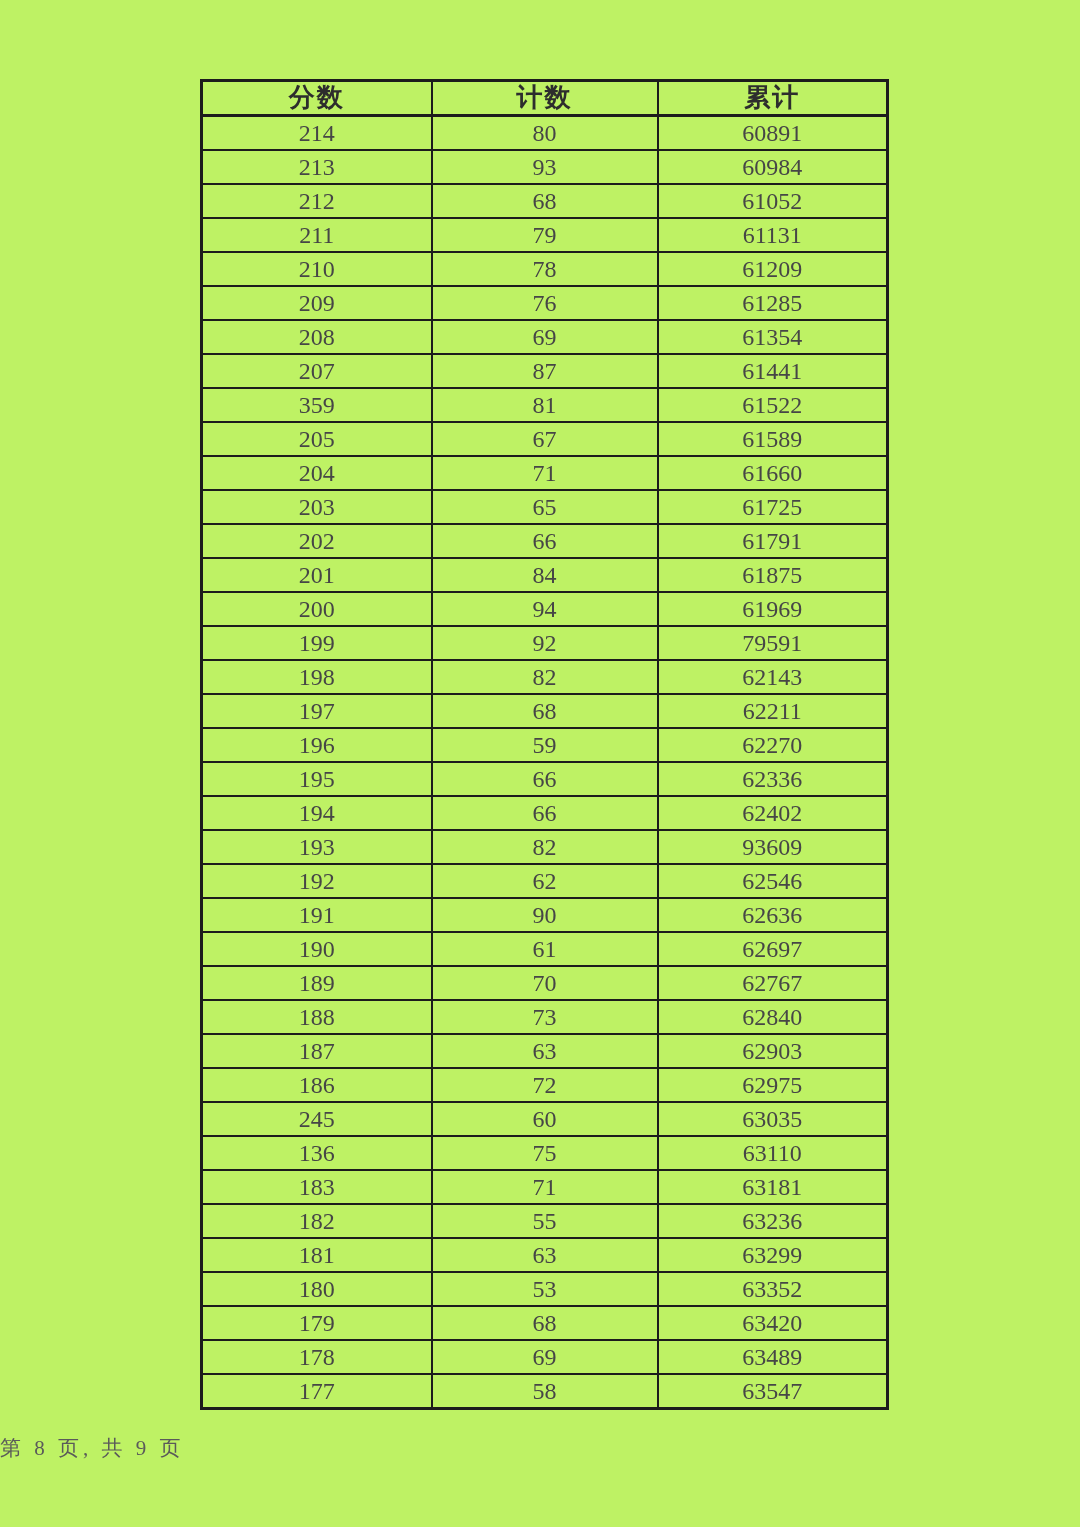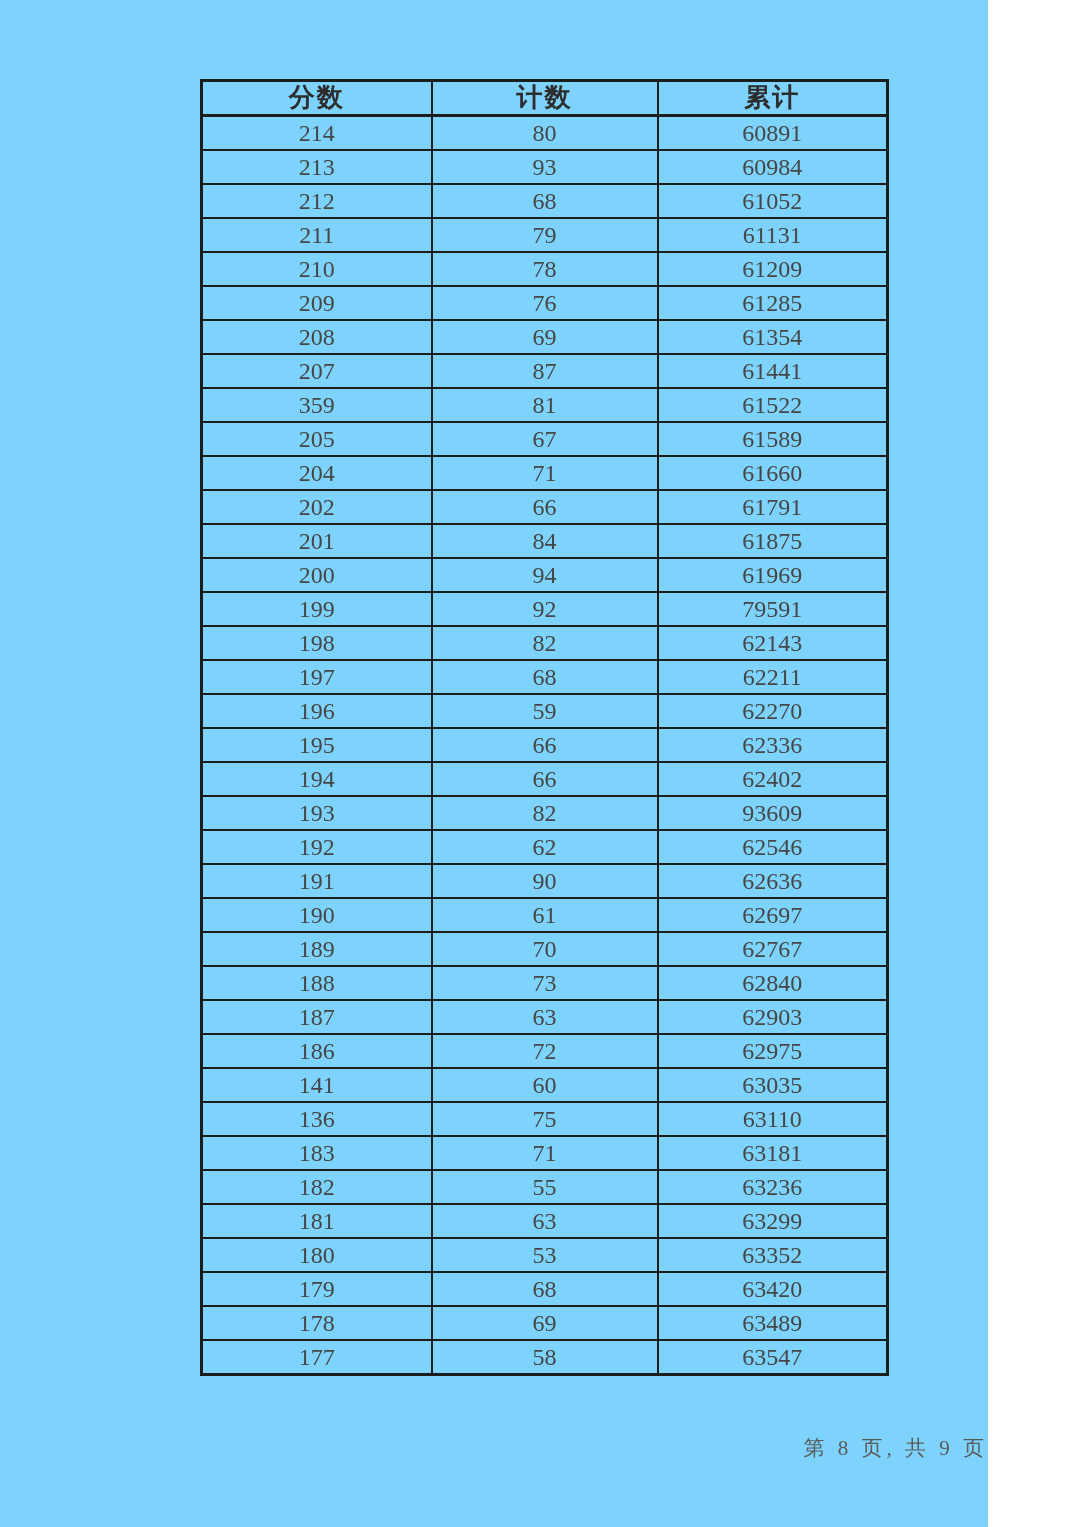--- a/index.html
+++ b/index.html
@@ -2,23 +2,23 @@
 <html><head>
 <meta charset="utf-8">
 <style>
   html, body {
     margin: 0;
     padding: 0;
     background: #ffffff;
   }
   .page {
     position: relative;
-    width: 988px;
+    width: 1080px;
     height: 1527px;
-    background: #7dd3fc;
+    background: #bef264;
     font-family: "Liberation Serif", "DejaVu Serif", serif;
     overflow: hidden;
   }
   table.score-table {
     position: absolute;
     left: 200px;
     top: 79px;
     width: 686px;
     border-collapse: collapse;
     table-layout: fixed;
@@ -46,21 +46,21 @@
     border: 3px solid #1c1c1c;
   }
   col.c1 { width: 230px; }
   col.c2 { width: 226px; }
   col.c3 { width: 230px; }
   .page-footer {
     position: absolute;
     left: 0;
     top: 1434px;
     width: 100%;
-    text-align: right;
+    text-align: left;
     font-size: 21px;
     color: #5a5a5a;
     letter-spacing: 4px;
   }
 </style>
 </head>
 <body>
 
 <div class="page">
 
@@ -127,20 +127,25 @@
           <td>205</td>
           <td>67</td>
           <td>61589</td>
         </tr>
         <tr>
           <td>204</td>
           <td>71</td>
           <td>61660</td>
         </tr>
         <tr>
+          <td>203</td>
+          <td>65</td>
+          <td>61725</td>
+        </tr>
+        <tr>
           <td>202</td>
           <td>66</td>
           <td>61791</td>
         </tr>
         <tr>
           <td>201</td>
           <td>84</td>
           <td>61875</td>
         </tr>
         <tr>
@@ -212,21 +217,21 @@
           <td>187</td>
           <td>63</td>
           <td>62903</td>
         </tr>
         <tr>
           <td>186</td>
           <td>72</td>
           <td>62975</td>
         </tr>
         <tr>
-          <td>141</td>
+          <td>245</td>
           <td>60</td>
           <td>63035</td>
         </tr>
         <tr>
           <td>136</td>
           <td>75</td>
           <td>63110</td>
         </tr>
         <tr>
           <td>183</td>

